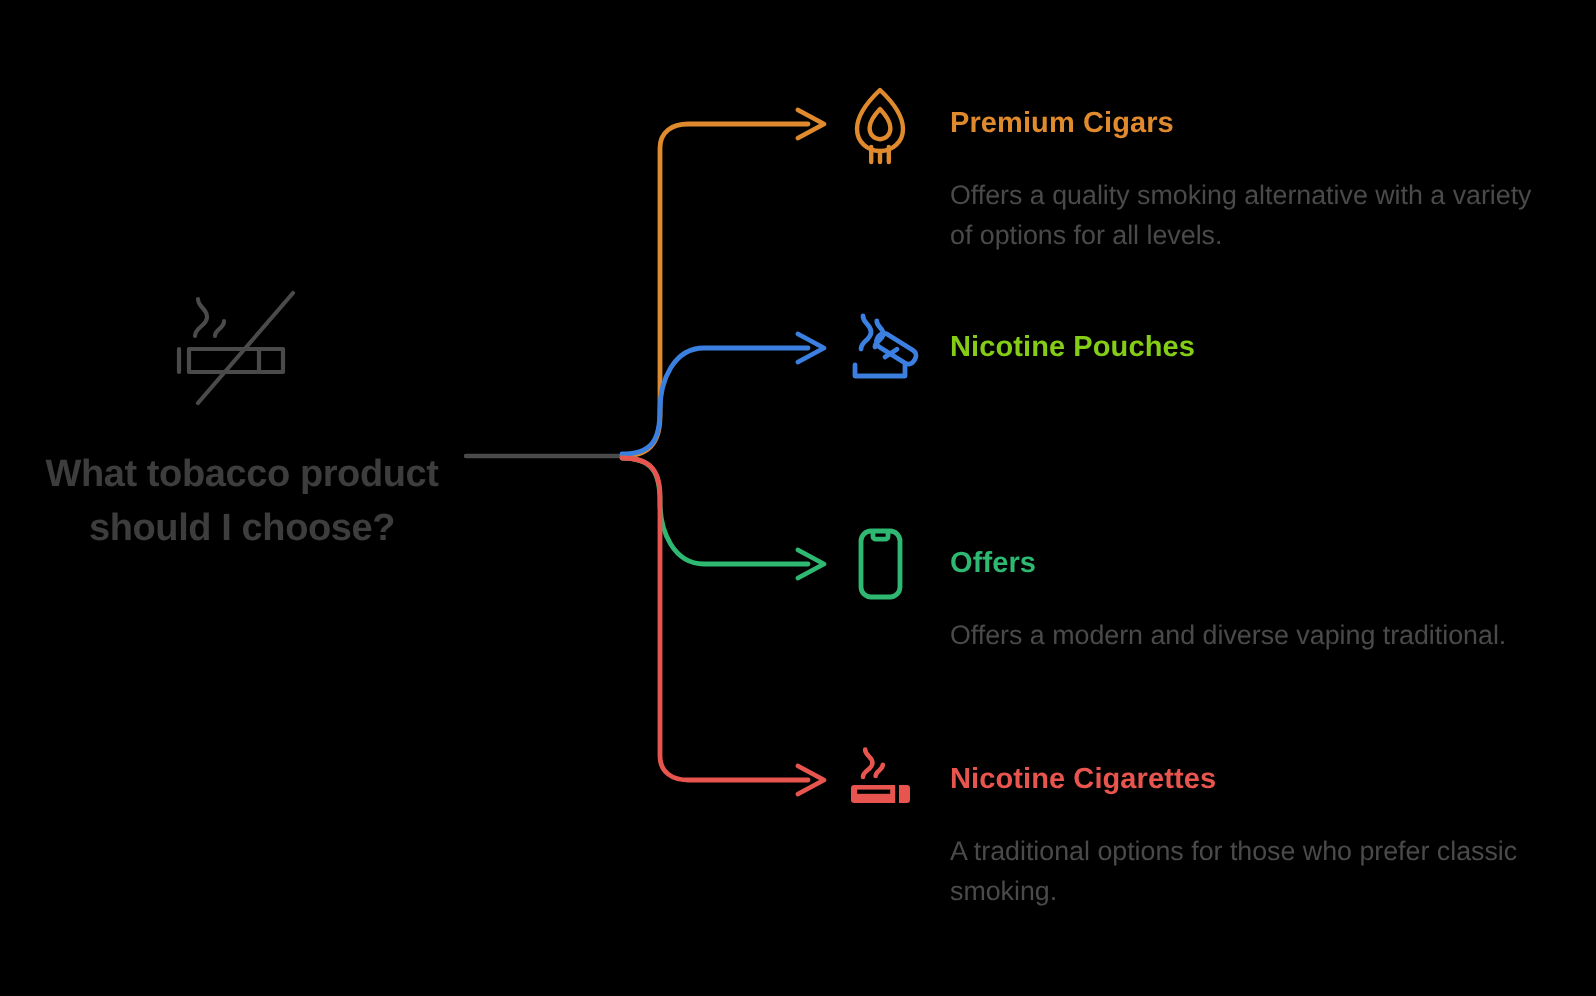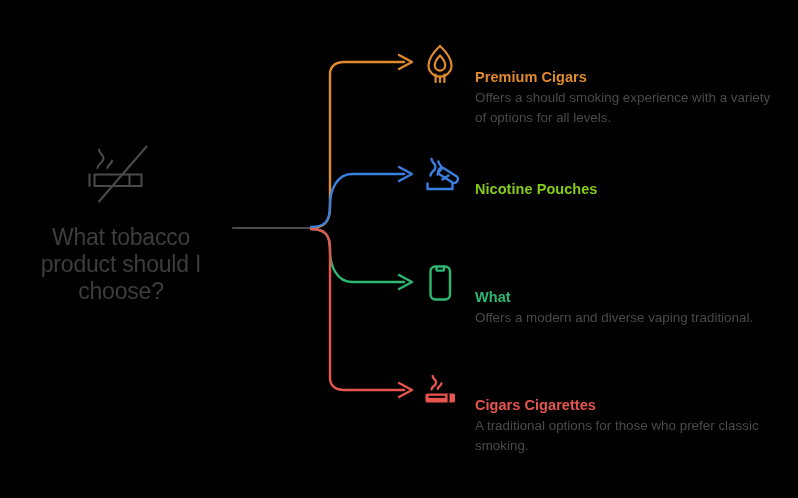--- a/index.html
+++ b/index.html
@@ -28,22 +28,22 @@
     width: 218px;
     text-align: center;
   }
   #root-icon {
     width: 82px;
     height: 72px;
     margin: 0 auto 12px auto;
     display: block;
   }
   #root-label {
-    font-size: 23px;
-    font-weight: normal;
+    font-size: 19px;
+    font-weight: bold;
     line-height: 27px;
     color: #3d3d3d;
     letter-spacing: -0.2px;
   }
 
   
   #connectors {
     position: absolute;
     left: 0;
     top: 0;
@@ -53,21 +53,21 @@
   }
 
   
   .branch {
     position: absolute;
     left: 418px;
     width: 370px;
   }
   .branch-head {
     display: flex;
-    align-items: flex-end;
+    align-items: center;
     height: 46px;
   }
   .branch-icon {
     width: 44px;
     height: 44px;
     flex: 0 0 44px;
     display: block;
   }
   .branch-title {
     margin-left: 13px;
@@ -135,21 +135,21 @@
         <g fill="none" stroke="#e08a2e" stroke-width="2.2" stroke-linecap="round" stroke-linejoin="round">
           <path d="M22 5 C13.5 13, 10.5 19, 10.5 24.5 C10.5 31, 15.8 35.5, 22 35.5 C28.2 35.5, 33.5 31, 33.5 24.5 C33.5 19, 30.5 13, 22 5 Z"></path>
           <path d="M22 14.5 C18.2 18.5, 16.8 21.2, 16.8 24.0 C16.8 27.3, 19.1 29.6, 22 29.6 C24.9 29.6, 27.2 27.3, 27.2 24.0 C27.2 21.2, 25.8 18.5, 22 14.5 Z"></path>
           <line x1="17.6" y1="33.5" x2="17.6" y2="41"></line>
           <line x1="22" y1="35.5" x2="22" y2="41"></line>
           <line x1="26.4" y1="33.5" x2="26.4" y2="41"></line>
         </g>
       </svg>
       <span class="branch-title c-orange">Premium Cigars</span>
     </div>
-    <div class="branch-desc">Offers a should smoking experience with a variety of options for all levels.</div>
+    <div class="branch-desc">Offers a quality smoking alternative with a variety of options for all levels.</div>
   </div>
 
   <div class="branch" style="top:151px;">
     <div class="branch-head">
       <svg class="branch-icon" viewBox="0 0 44 44">
         <g fill="none" stroke="#3b7fe0" stroke-width="2.4" stroke-linecap="round" stroke-linejoin="round">
 
           <path d="M12.5 22.5 C12.5 18.5, 17.5 18.0, 17.5 14.0 C17.5 10.2, 13.5 9.7, 13.5 6.0"></path>
           <path d="M19.5 21.5 C19.5 18.4, 23.6 18.0, 23.6 14.9 C23.6 11.9, 20.4 11.5, 20.4 8.5"></path>
 
@@ -164,36 +164,36 @@
   </div>
 
   <div class="branch" style="top:259px;">
     <div class="branch-head">
       <svg class="branch-icon" viewBox="0 0 44 44">
         <g fill="none" stroke="#2eb872" stroke-width="2.4" stroke-linecap="round" stroke-linejoin="round">
           <rect x="12.5" y="5.5" width="19.5" height="33" rx="5"></rect>
           <path d="M18.5 5.8 L18.5 8.2 C18.5 9.0 19.1 9.6 19.9 9.6 L24.6 9.6 C25.4 9.6 26.0 9.0 26.0 8.2 L26.0 5.8"></path>
         </g>
       </svg>
-      <span class="branch-title c-green">What</span>
+      <span class="branch-title c-green">Offers</span>
     </div>
     <div class="branch-desc">Offers a modern and diverse vaping traditional.</div>
   </div>
 
   <div class="branch" style="top:367px;">
     <div class="branch-head">
       <svg class="branch-icon" viewBox="0 0 44 44">
         <g fill="none" stroke="#e8554e" stroke-width="2.3" stroke-linecap="round" stroke-linejoin="round">
 
           <path d="M13.5 20.5 C13.5 17.2, 18.2 16.8, 18.2 13.5 C18.2 10.3, 14.6 9.9, 14.6 6.8"></path>
           <path d="M19.8 20.0 C19.8 17.4, 23.4 17.0, 23.4 14.4"></path>
         </g>
 
         <rect x="7.5" y="24.5" width="29.5" height="9" rx="1.6" fill="#e8554e"></rect>
         <rect x="10.6" y="26.8" width="16.5" height="2.1" fill="#000000"></rect>
         <rect x="29.6" y="24.5" width="1.9" height="9" fill="#000000"></rect>
       </svg>
-      <span class="branch-title c-red">Cigars Cigarettes</span>
+      <span class="branch-title c-red">Nicotine Cigarettes</span>
     </div>
     <div class="branch-desc">A traditional options for those who prefer classic smoking.</div>
   </div>
 
 </div>
 
 </body></html>

